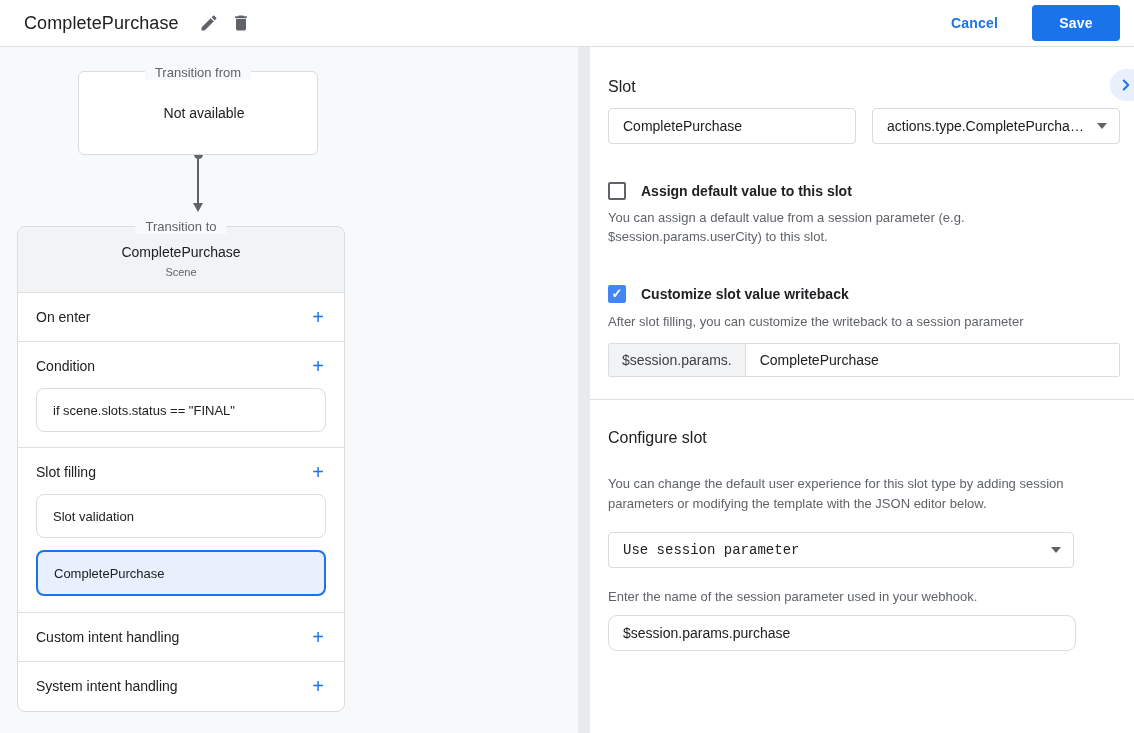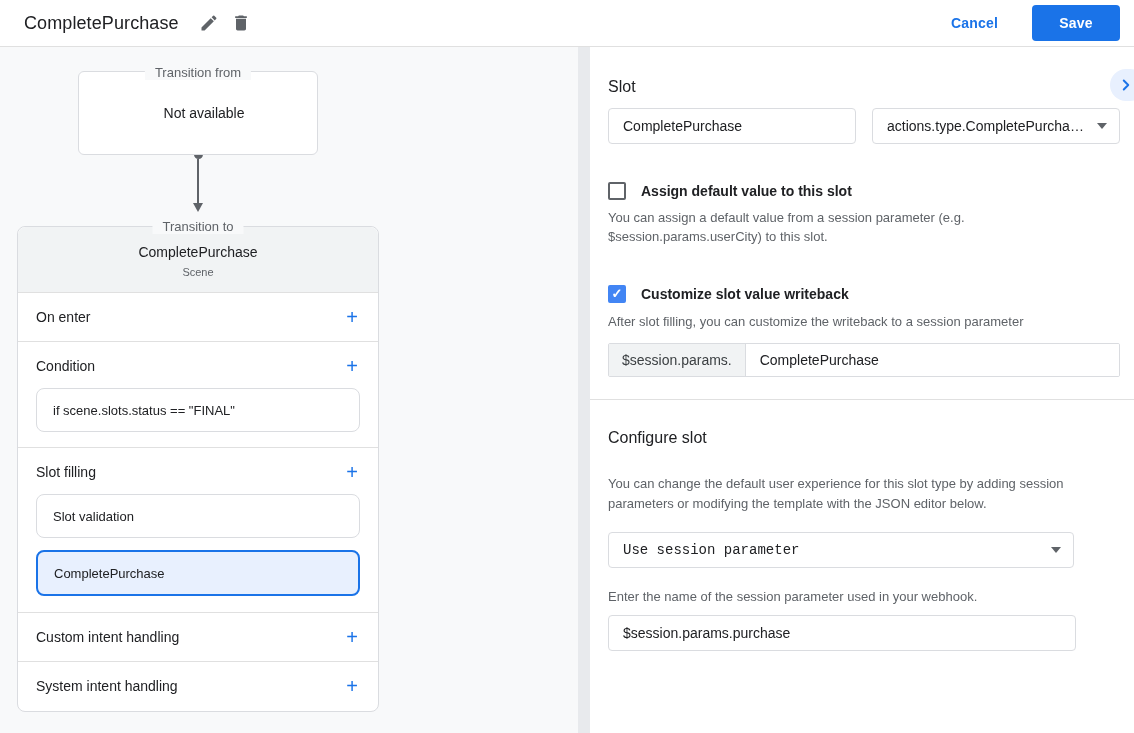--- a/index.html
+++ b/index.html
@@ -24,21 +24,21 @@
 
   
   .from-box { position:relative; width:240px; height:84px; margin:24px 0 0 78px; background:#fff; border:1px solid #dadce0; border-radius:6px; display:flex; align-items:center; justify-content:center; }
   .box-legend { position:absolute; top:-7px; left:50%; transform:translateX(-50%); background:#f8f9fa; padding:0 10px; font-size:13px; color:#5f6368; white-space:nowrap; }
   .from-value { font-size:14px; color:#202124;margin-left:12px; }
   .connector { width:240px; margin-left:78px; display:flex; flex-direction:column; align-items:center; }
   .connector .dot { width:9px; height:9px; border-radius:50%; background:#5f6368; margin-top:-5px; }
   .connector .line { width:2px; height:44px; background:#5f6368; }
   .connector .arrowhead { width:0; height:0; border-left:5px solid transparent; border-right:5px solid transparent; border-top:9px solid #5f6368; }
 
-  .to-card { position:relative; width:362px; margin:14px 0 0 17px; background:#fff; border:1px solid #dadce0; border-radius:8px; }
+  .to-card { position:relative; width:328px; margin:14px 0 0 17px; background:#fff; border:1px solid #dadce0; border-radius:8px; }
   .to-card .box-legend { top:-8px; }
   .to-header { background:#f1f3f4; border-bottom:1px solid #e0e0e0; border-radius:8px 8px 0 0; text-align:center; padding:17px 0 14px; }
   .to-title { font-size:14px; color:#202124; }
   .to-subtitle { font-size:11px; color:#5f6368; margin-top:6px; }
 
   .card-row { border-bottom:1px solid #e0e0e0; padding:14px 18px 15px; }
   .card-row:last-child { border-bottom:none; }
   .row-head { display:flex; align-items:center; justify-content:space-between; height:20px; }
   .row-label { font-size:14px; color:#202124; }
   .add-btn { background:none; border:none; color:#1a73e8; font-size:20px; line-height:20px; font-family:inherit; cursor:pointer; padding:0 2px; }
@@ -71,21 +71,21 @@
   .prefix-input { display:flex; margin-top:11px; height:34px; border:1px solid #dadce0; border-radius:2px; overflow:hidden; width:512px; }
   .prefix-seg { background:#f1f3f4; border-right:1px solid #dadce0; display:flex; align-items:center; padding:0 13px; font-size:14px; color:#3c4043; flex:none; }
   .prefix-val { border:none; outline:none; flex:1; font-family:inherit; font-size:14px; color:#202124; padding:0 14px; }
 
   .divider { border-top:1px solid #e0e0e0; margin:22px -14px 0 -18px; }
   .section-title { font-size:16px; font-weight:400; color:#202124; margin-top:29px; }
   .config-desc { margin-top:27px; font-size:13px; line-height:1.55; color:#5f6368; max-width:516px; }
   .w-390 { width:466px;font-family:Liberation Mono, monospace; }
   .mt18 { margin-top:18px; }
   .hint { margin-top:21px; font-size:13px; color:#5f6368; }
-  .w-full { width:468px; margin-top:11px; }
+  .w-full { width:468px; margin-top:11px;border-radius:9px; }
 </style>
 </head>
 <body>
 
 <div class="topbar">
   <span class="page-title">CompletePurchase</span>
   <button class="icon-btn">
     <span style="display:flex;">
       <svg width="20" height="20" viewBox="0 0 24 24">
           <path d="M3 17.25V21h3.75L17.81 9.94l-3.75-3.75L3 17.25zM20.71 7.04c.39-.39.39-1.02 0-1.41l-2.34-2.34a.9959.9959 0 0 0-1.41 0l-1.83 1.83 3.75 3.75 1.83-1.83z"></path>

